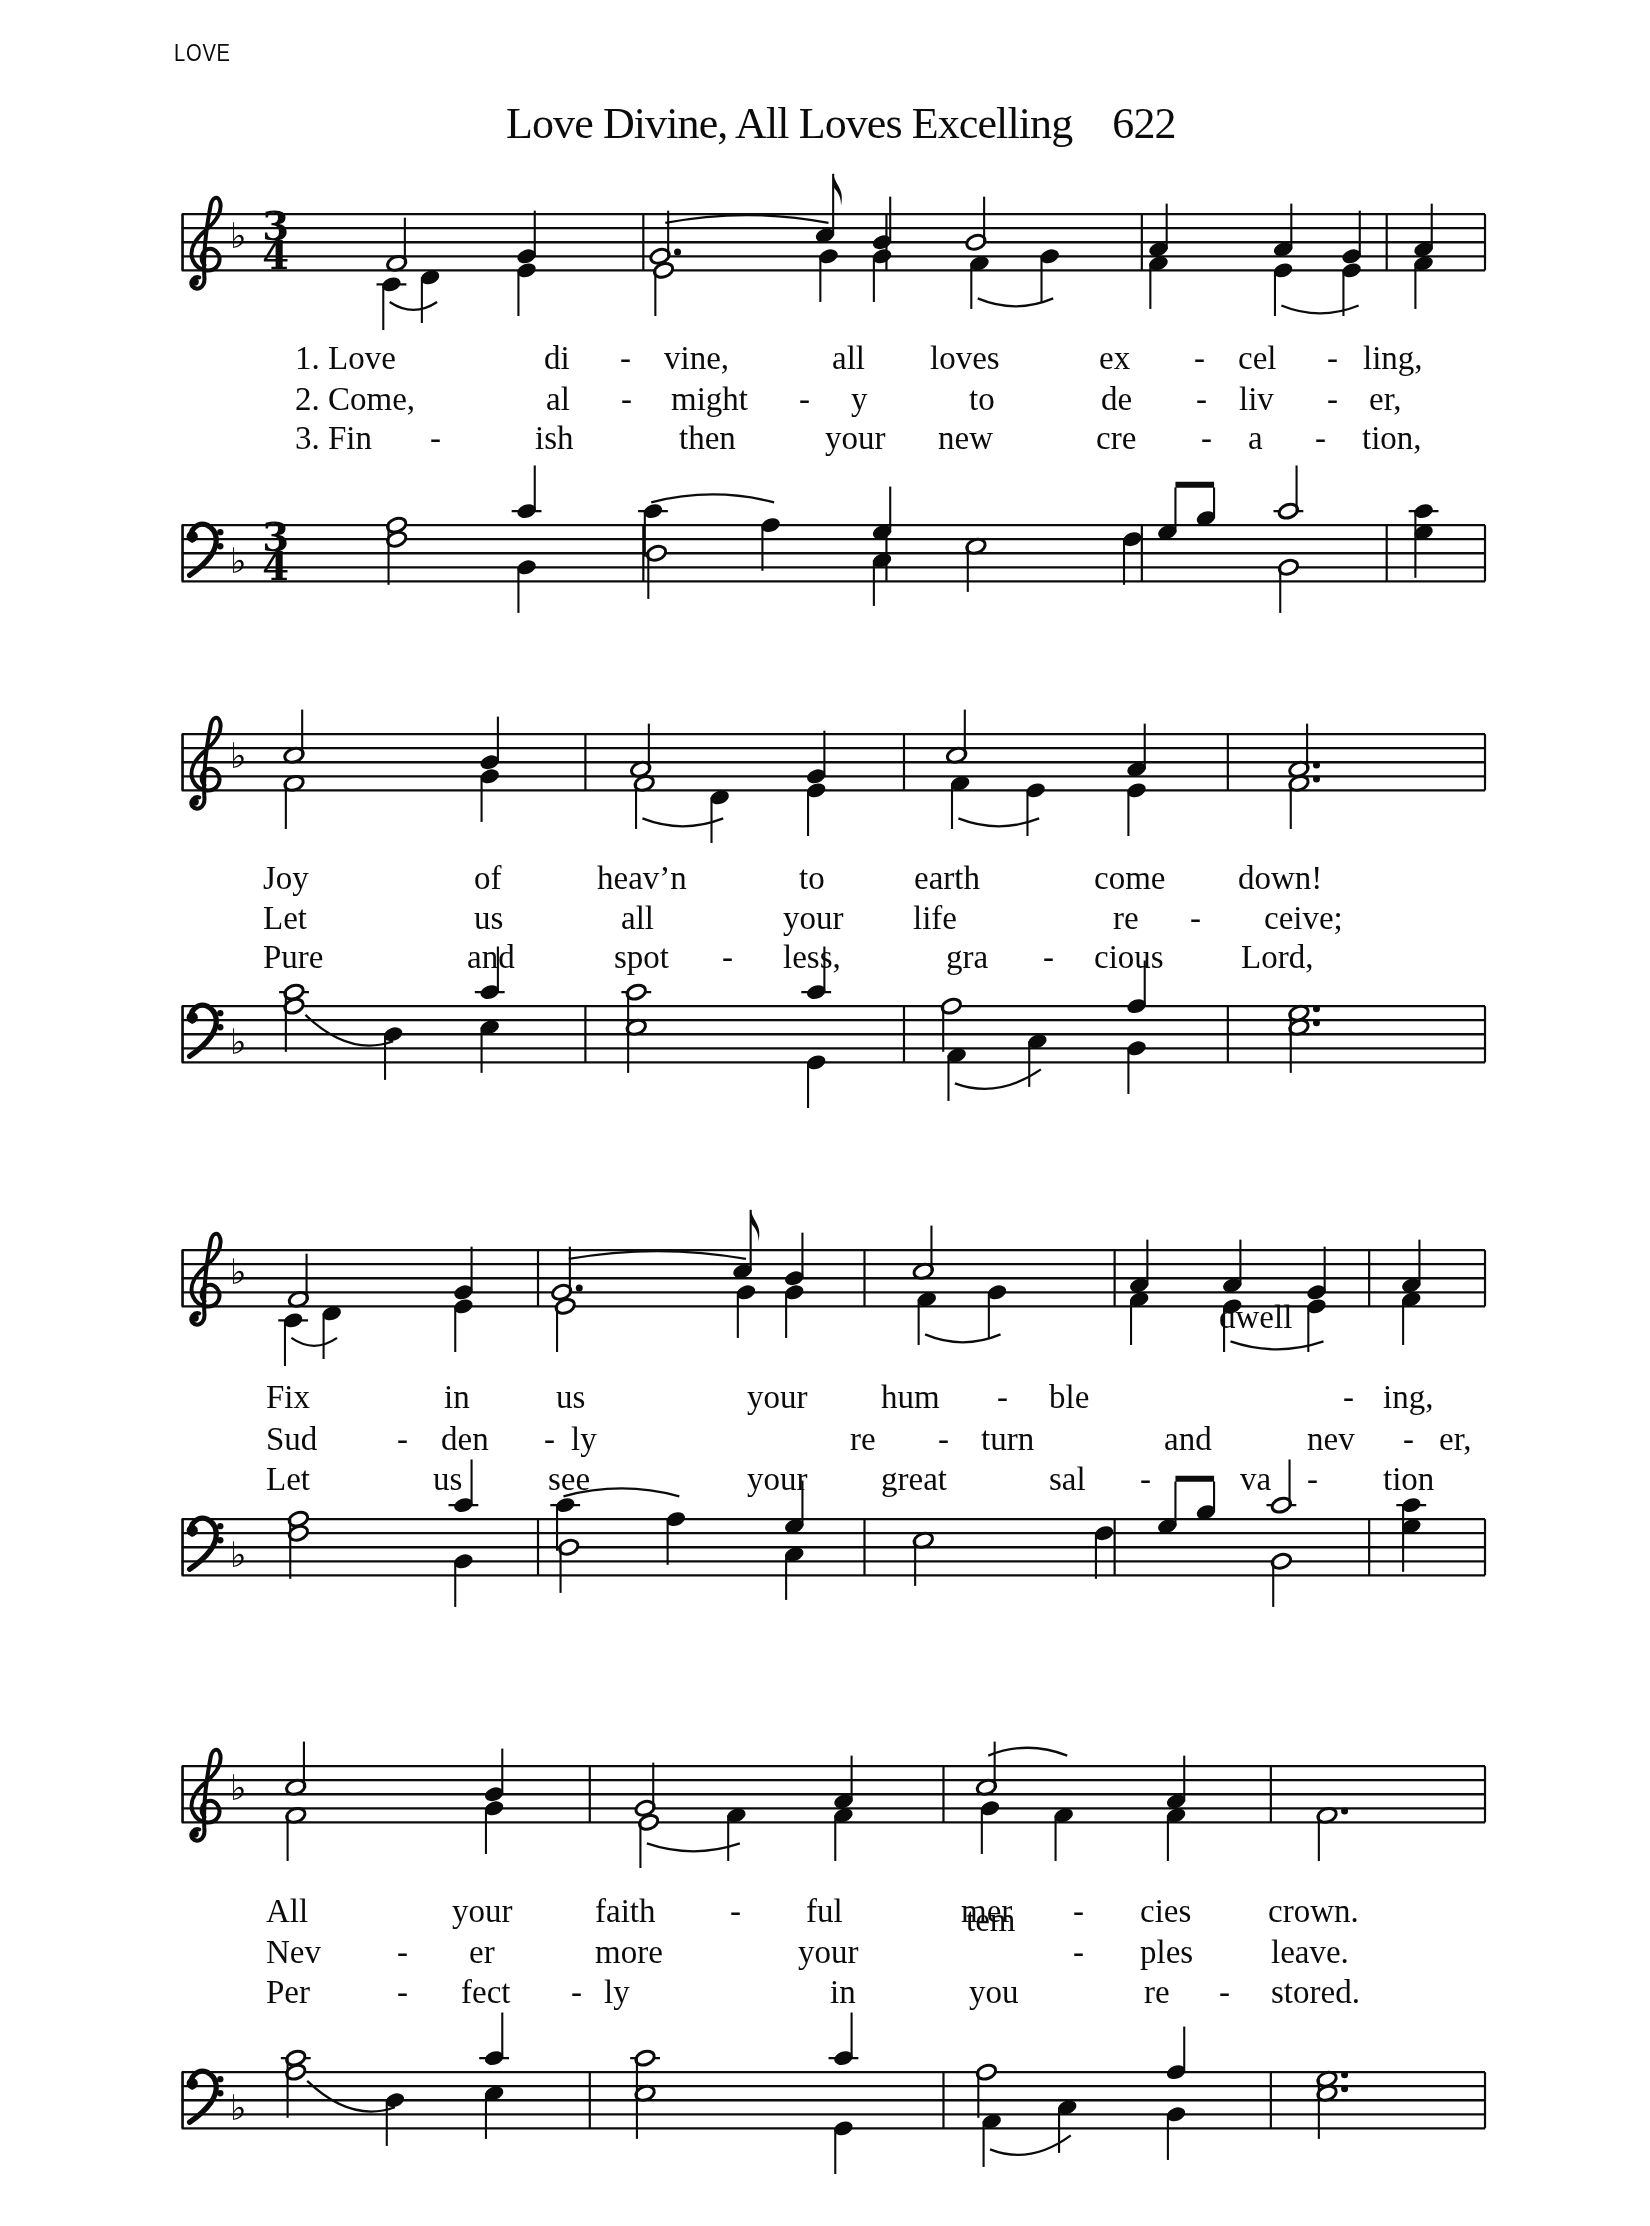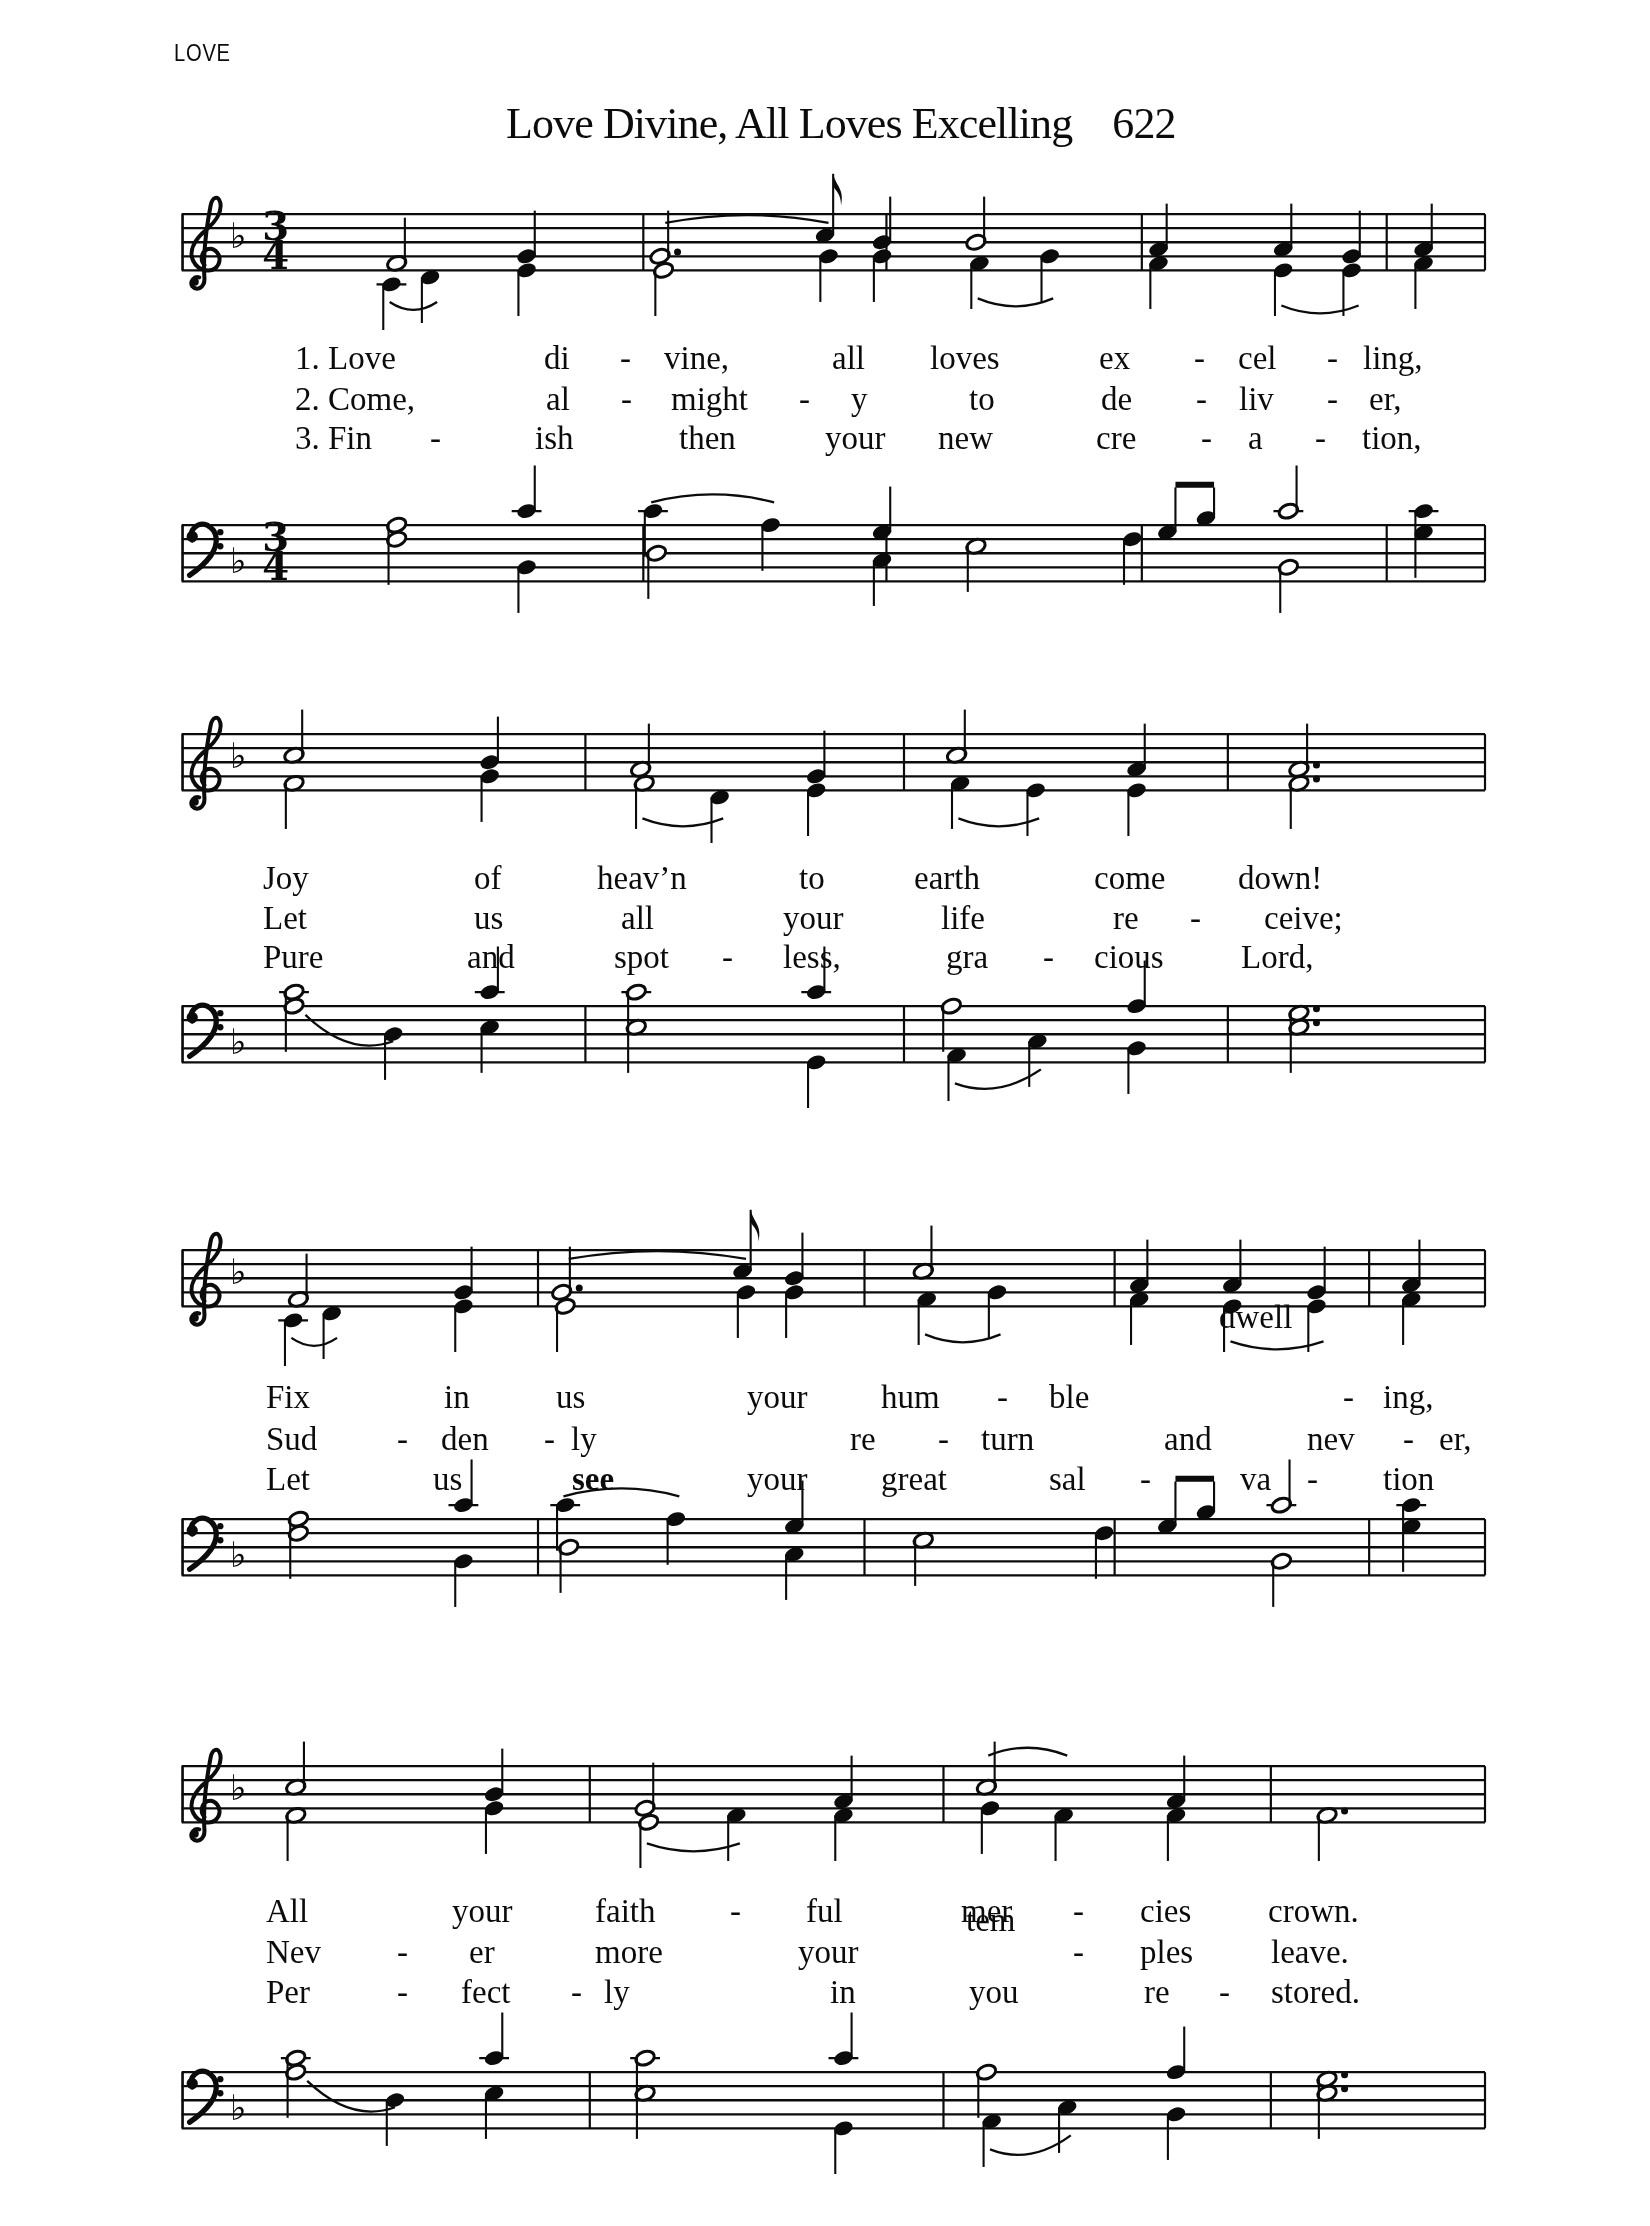--- a/index.html
+++ b/index.html
@@ -245,21 +245,21 @@
       <span class="lyr" style="left: 474px; top: 862px;">of</span>
       <span class="lyr" style="left: 597px; top: 862px;">heav’n</span>
       <span class="lyr" style="left: 799px; top: 862px;">to</span>
       <span class="lyr" style="left: 914px; top: 862px;">earth</span>
       <span class="lyr" style="left: 1094px; top: 862px;">come</span>
       <span class="lyr" style="left: 1238px; top: 862px;">down!</span>
       <span class="lyr" style="left: 263px; top: 902px;">Let</span>
       <span class="lyr" style="left: 474px; top: 902px;">us</span>
       <span class="lyr" style="left: 621px; top: 902px;">all</span>
       <span class="lyr" style="left: 783px; top: 902px;">your</span>
-      <span class="lyr" style="left: 941px; top: 902px;">life</span>
+      <span class="lyr" style="left: 913px; top: 902px;">life</span>
       <span class="lyr" style="left: 1113px; top: 902px;">re</span>
       <span class="lyr" style="left: 1190px; top: 902px;">-</span>
       <span class="lyr" style="left: 1264px; top: 902px;">ceive;</span>
       <span class="lyr" style="left: 263px; top: 941px;">Pure</span>
       <span class="lyr" style="left: 467px; top: 941px;">and</span>
       <span class="lyr" style="left: 614px; top: 941px;">spot</span>
       <span class="lyr" style="left: 722px; top: 941px;">-</span>
       <span class="lyr" style="left: 783px; top: 941px;">less,</span>
       <span class="lyr" style="left: 946px; top: 941px;">gra</span>
       <span class="lyr" style="left: 1043px; top: 941px;">-</span>
@@ -407,21 +407,21 @@
       <span class="lyr" style="left: 571px; top: 1423px;">ly</span>
       <span class="lyr" style="left: 850px; top: 1423px;">re</span>
       <span class="lyr" style="left: 938px; top: 1423px;">-</span>
       <span class="lyr" style="left: 981px; top: 1423px;">turn</span>
       <span class="lyr" style="left: 1164px; top: 1423px;">and</span>
       <span class="lyr" style="left: 1307px; top: 1423px;">nev</span>
       <span class="lyr" style="left: 1403px; top: 1423px;">-</span>
       <span class="lyr" style="left: 1439px; top: 1423px;">er,</span>
       <span class="lyr" style="left: 266px; top: 1463px;">Let</span>
       <span class="lyr" style="left: 433px; top: 1463px;">us</span>
-      <span class="lyr" style="left: 572px; top: 1463px; font-weight: bold;">see</span>
+      <span class="lyr" style="left: 548px; top: 1463px;">see</span>
       <span class="lyr" style="left: 747px; top: 1463px;">your</span>
       <span class="lyr" style="left: 881px; top: 1463px;">great</span>
       <span class="lyr" style="left: 1049px; top: 1463px;">sal</span>
       <span class="lyr" style="left: 1140px; top: 1463px;">-</span>
       <span class="lyr" style="left: 1216px; top: 1463px; margin-left: 24px;">va</span>
       <span class="lyr" style="left: 1307px; top: 1463px;">-</span>
       <span class="lyr" style="left: 1383px; top: 1463px;">tion</span>
       <svg class="staff" width="1650" height="211" style="top: 1440px;" viewBox="0 0 1880 240">
         <line x1="207" y1="90" x2="1692" y2="90" stroke="#0b0b0b" stroke-width="2.6"></line>
         <line x1="207" y1="106" x2="1692" y2="106" stroke="#0b0b0b" stroke-width="2.6"></line>

